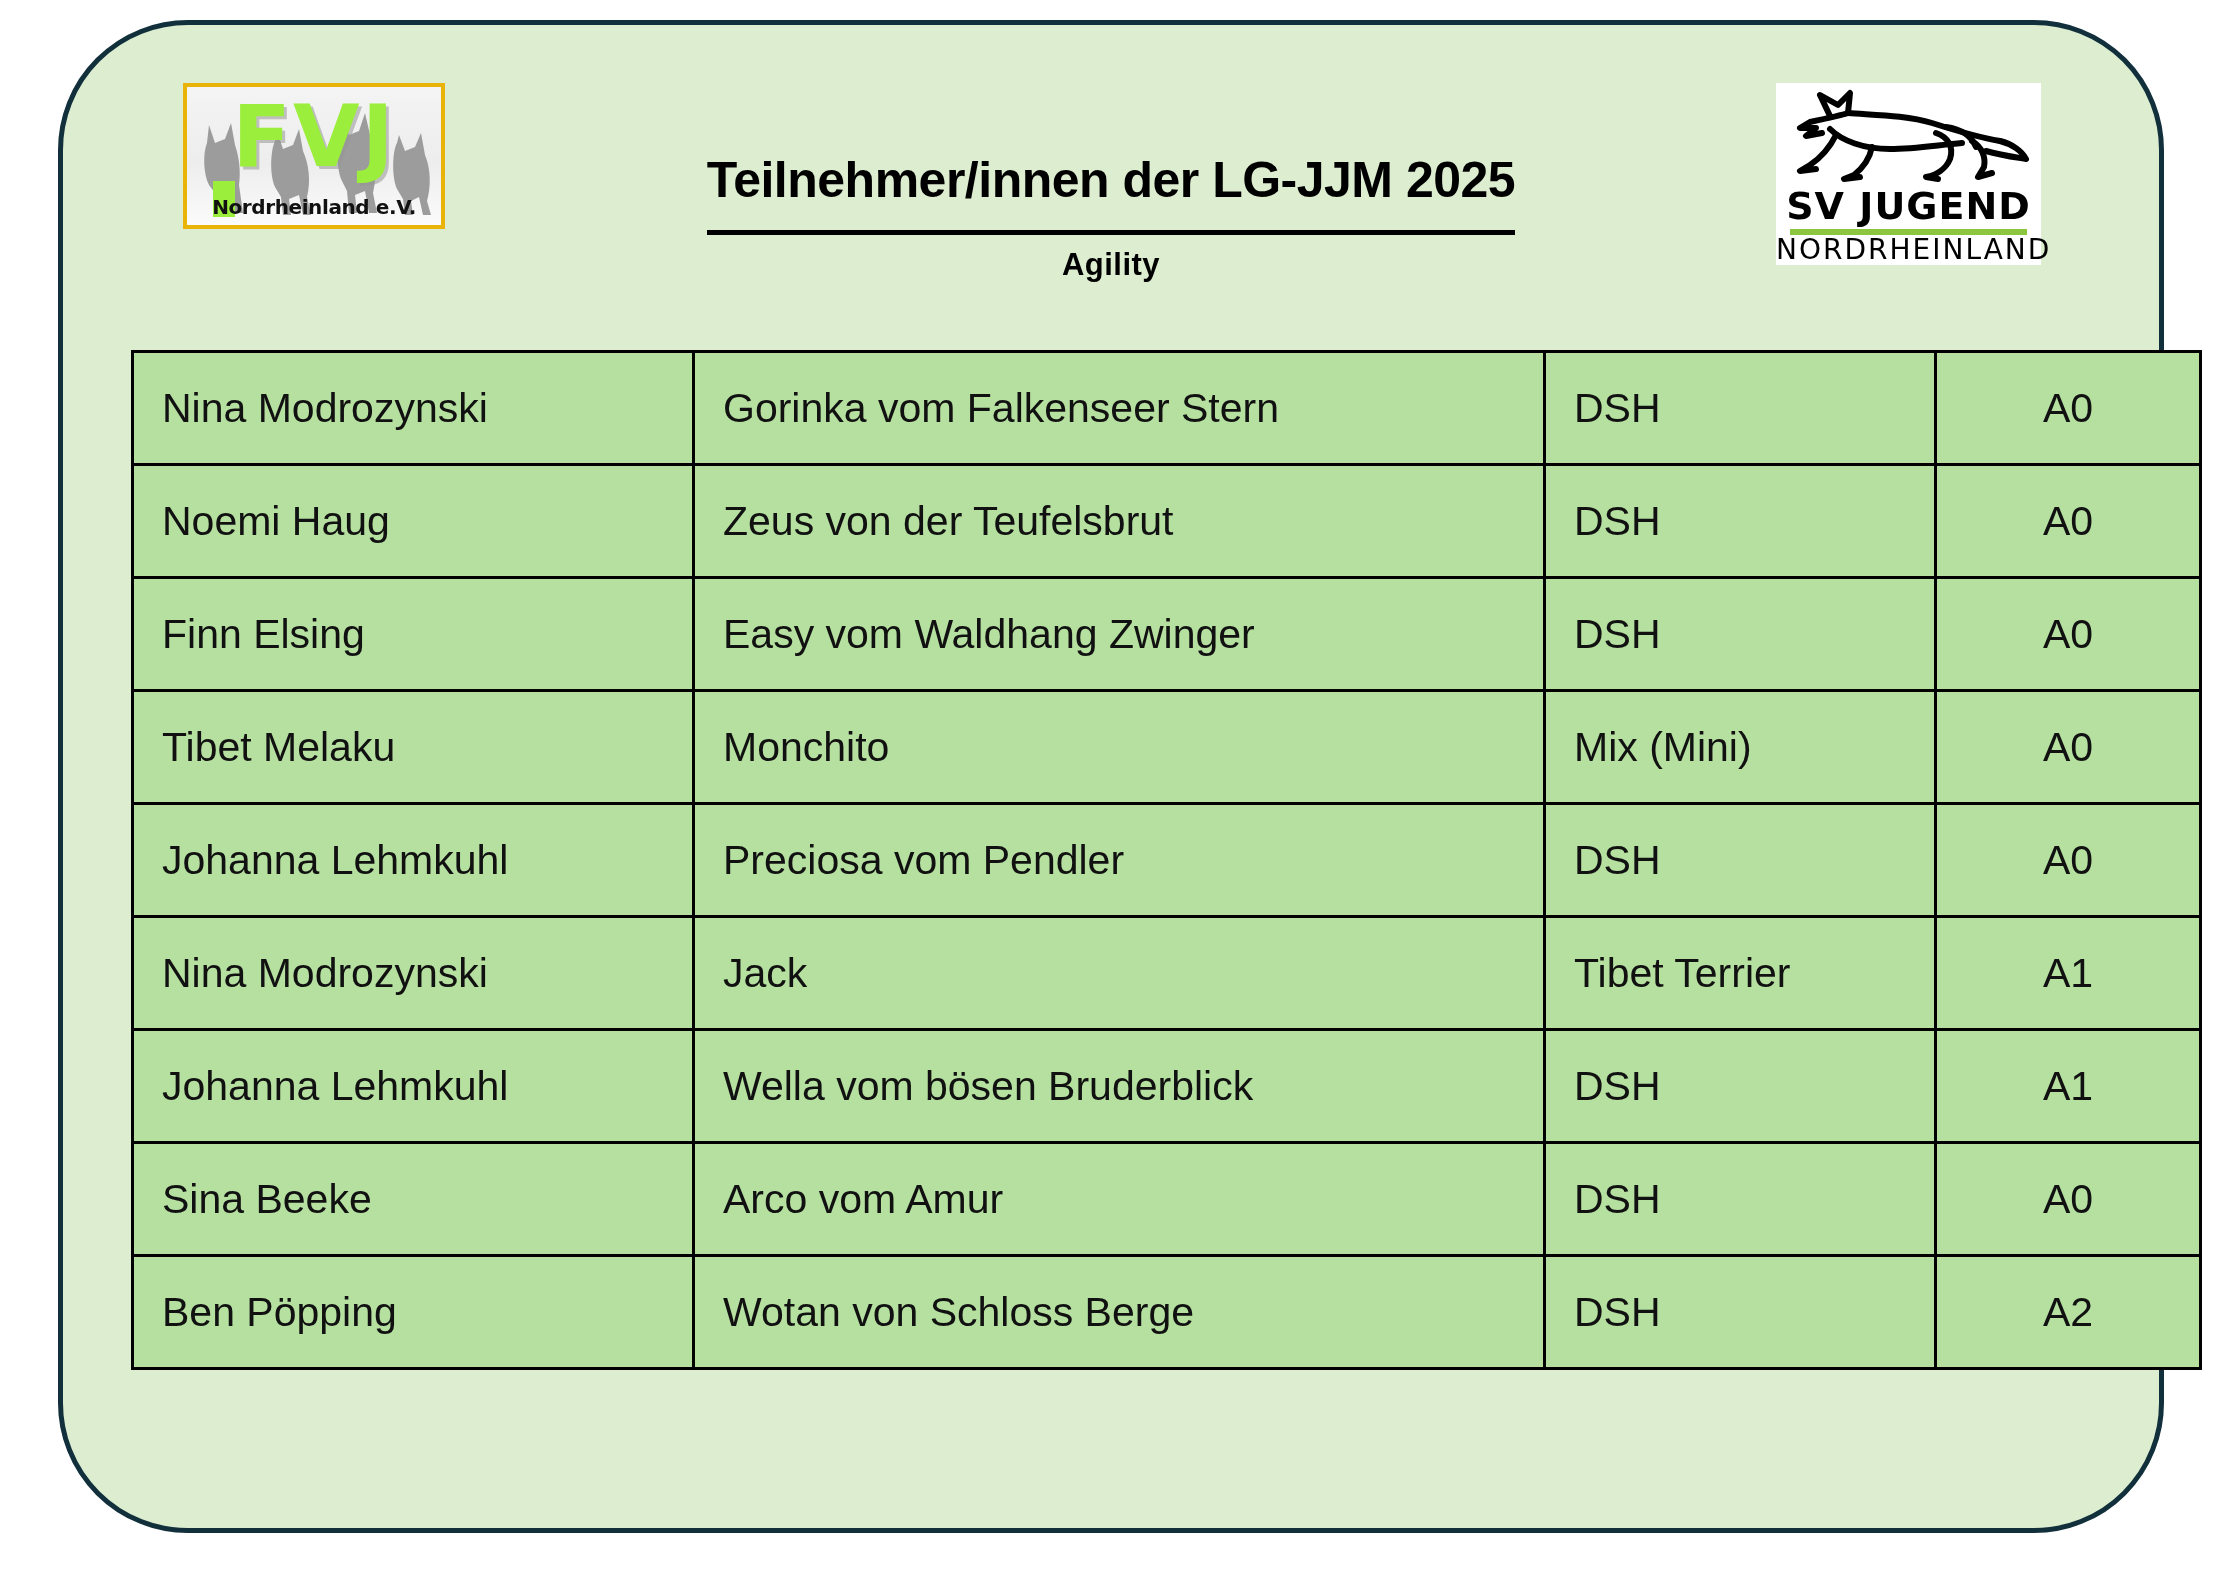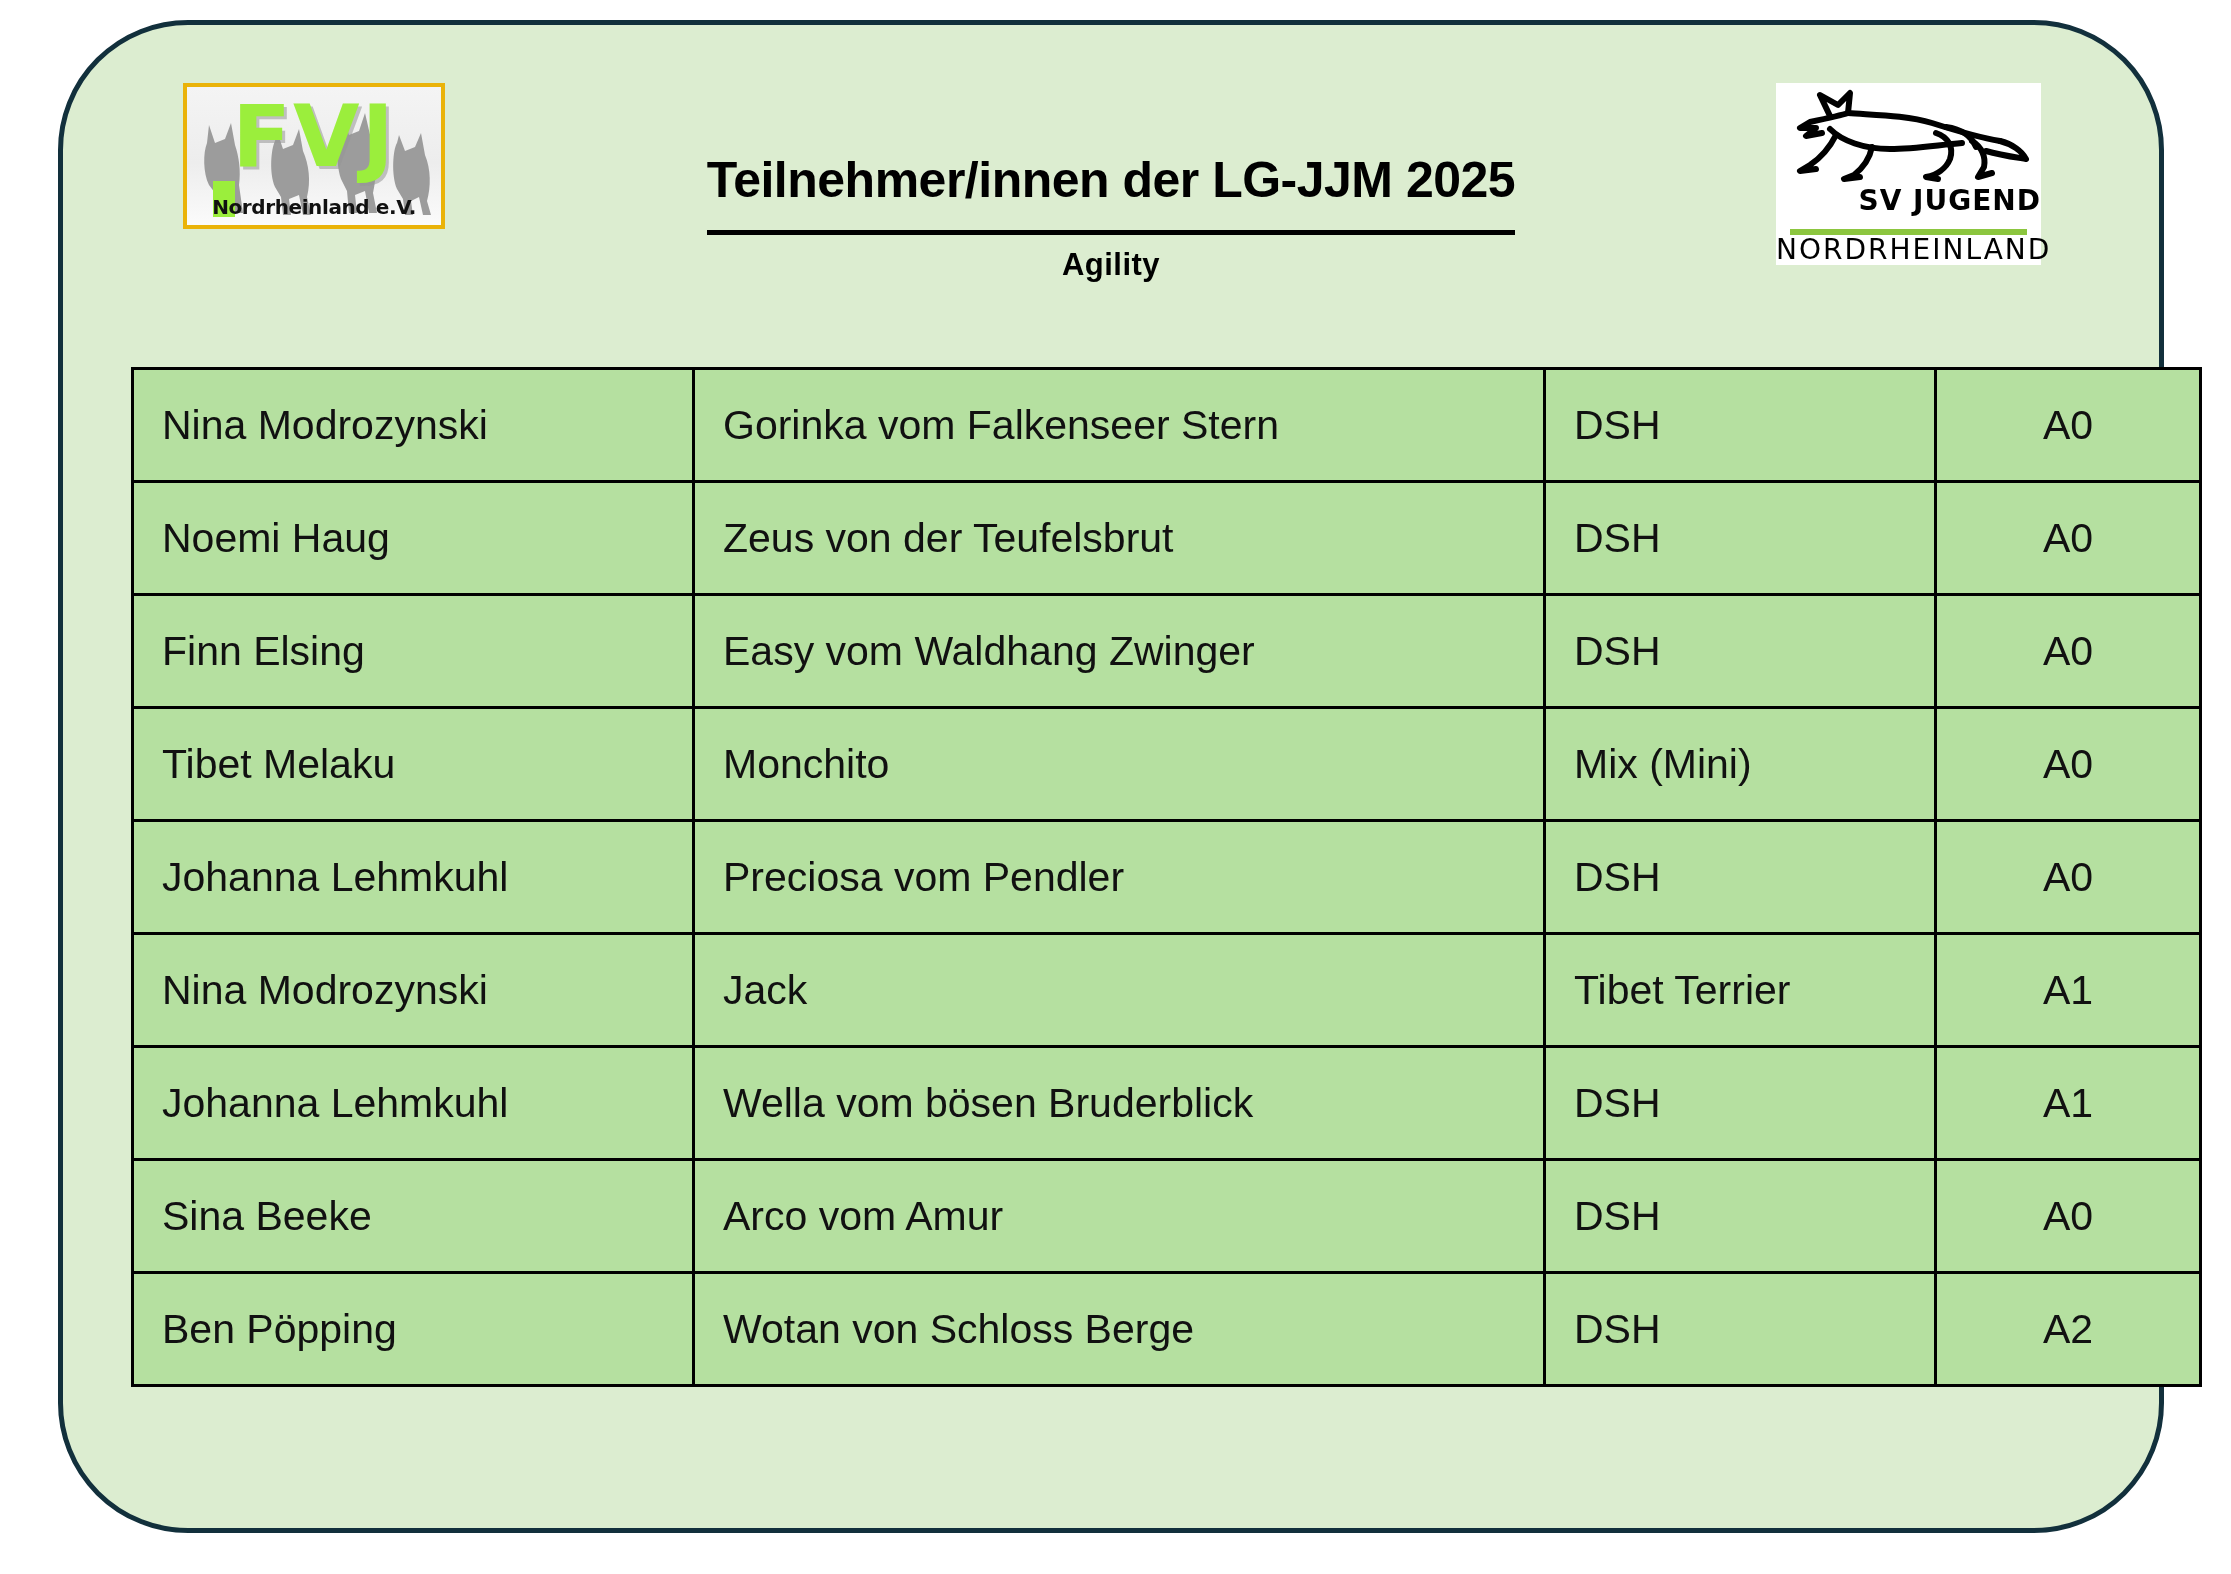--- a/index.html
+++ b/index.html
@@ -108,24 +108,24 @@
     left: 10px;
     top: 6px;
     width: 245px;
     height: 100px;
   }
   #sv-title {
     position: absolute;
     left: 0;
     top: 104px;
     width: 100%;
-    text-align: right;
-    font-family: "DejaVu Sans", sans-serif;
-    font-weight: bold;
-    font-size: 28px;
+    text-align: center;
+    font-family: "DejaVu Sans", sans-serif;
+    font-weight: bold;
+    font-size: 38px;
     letter-spacing: 1px;
     color: #000000;
     line-height: 1;
   }
   #sv-rule {
     position: absolute;
     left: 14px;
     top: 146px;
     width: 237px;
     height: 6px;
@@ -172,21 +172,21 @@
     font-weight: bold;
     font-size: 31px;
     color: #000000;
     letter-spacing: 0.5px;
   }
 
   
   #participants-table {
     position: absolute;
     left: 68px;
-    top: 342px;
+    top: 325px;
     width: 1972px;
     border-collapse: collapse;
     table-layout: fixed;
     background: #B5E0A0;
   }
   #participants-table td {
     border: 3px solid #000000;
     height: 110px;
     background: #B5E0A0;
     font-family: "Liberation Sans", sans-serif;

